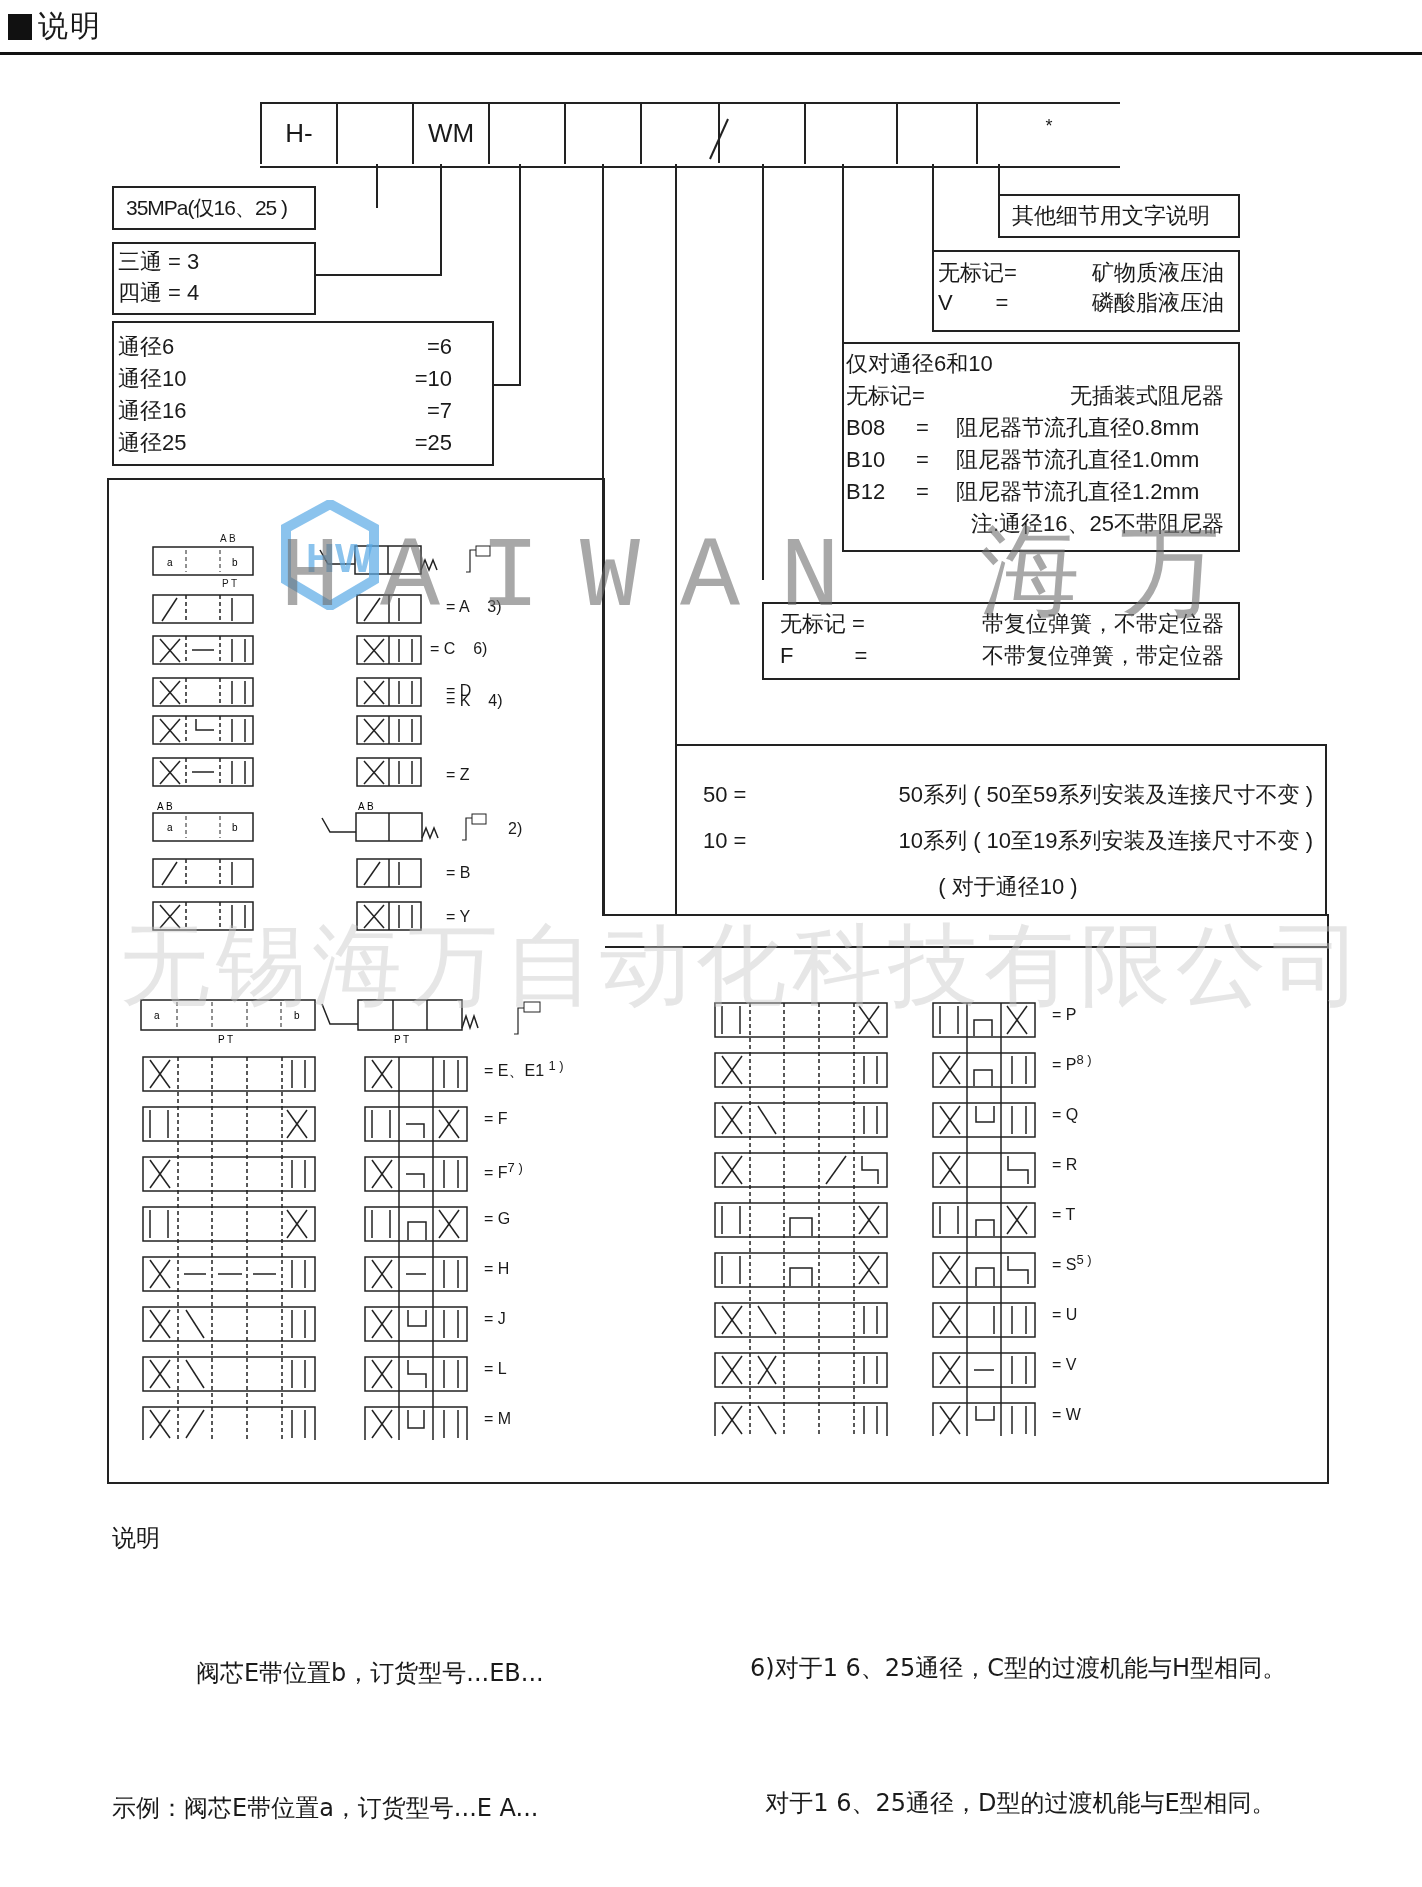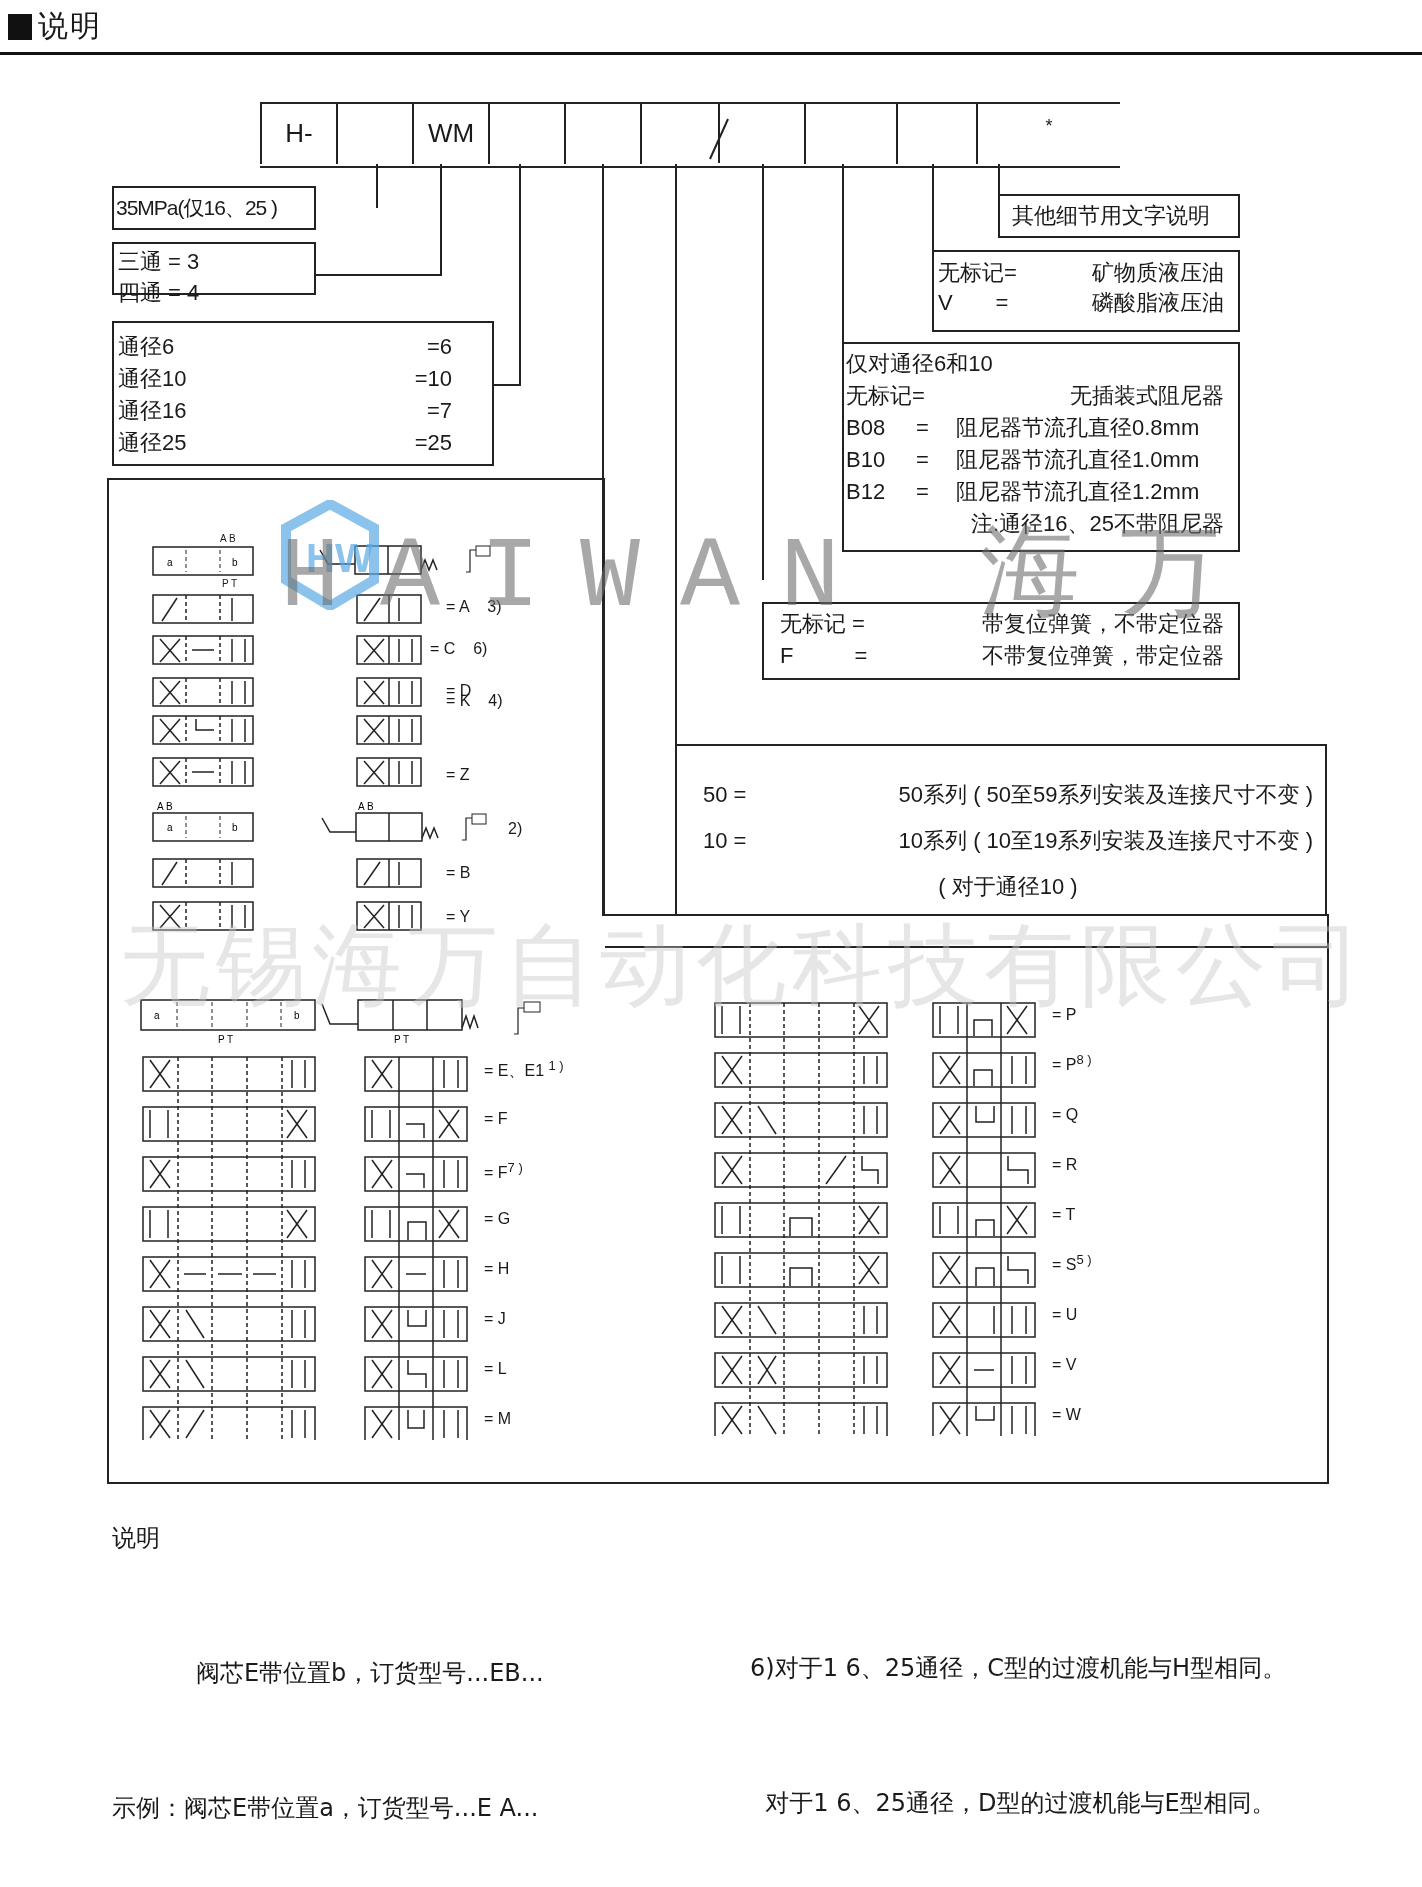--- a/index.html
+++ b/index.html
@@ -57,22 +57,22 @@
 <div class="abs leader" style="left:493px;top:384px;width:28px;height:2px;"></div>
 <div class="abs leader" style="left:602px;top:164px;width:2px;height:312px;"></div>
 <div class="abs leader" style="left:602px;top:476px;width:2px;height:440px;"></div>
 <div class="abs leader" style="left:602px;top:914px;width:73px;height:2px;"></div>
 <div class="abs leader" style="left:675px;top:164px;width:2px;height:582px;"></div>
 <div class="abs leader" style="left:762px;top:164px;width:2px;height:416px;"></div>
 <div class="abs leader" style="left:842px;top:164px;width:2px;height:180px;"></div>
 <div class="abs leader" style="left:932px;top:164px;width:2px;height:90px;"></div>
 <div class="abs leader" style="left:998px;top:164px;width:2px;height:34px;"></div>
 
-<div class="abs box txt" style="left:112px;top:186px;width:204px;height:44px;line-height:40px;padding-left:2px;letter-spacing:-1px;font-size:21px;">35MPa(仅16、25 )</div>
-<div class="abs box" style="left:112px;top:242px;width:204px;height:53px;padding:2px 4px;">
+<div class="abs box txt" style="left:112px;top:186px;width:204px;height:44px;line-height:40px;padding-left:12px;letter-spacing:-1px;font-size:21px;">35MPa(仅16、25 )</div>
+<div class="abs box" style="left:112px;top:242px;width:204px;height:73px;padding:2px 4px;">
   <div class="txt" style="line-height:31px;">三通 = 3</div>
   <div class="txt" style="line-height:31px;">四通 = 4</div>
 </div>
 <div class="abs box" style="left:112px;top:321px;width:382px;height:145px;padding:8px 40px 0 4px;">
   <div class="row txt"><span>通径6</span><span>=6</span></div>
   <div class="row txt"><span>通径10</span><span>=10</span></div>
   <div class="row txt"><span>通径16</span><span>=7</span></div>
   <div class="row txt"><span>通径25</span><span>=25</span></div>
 </div>
 

